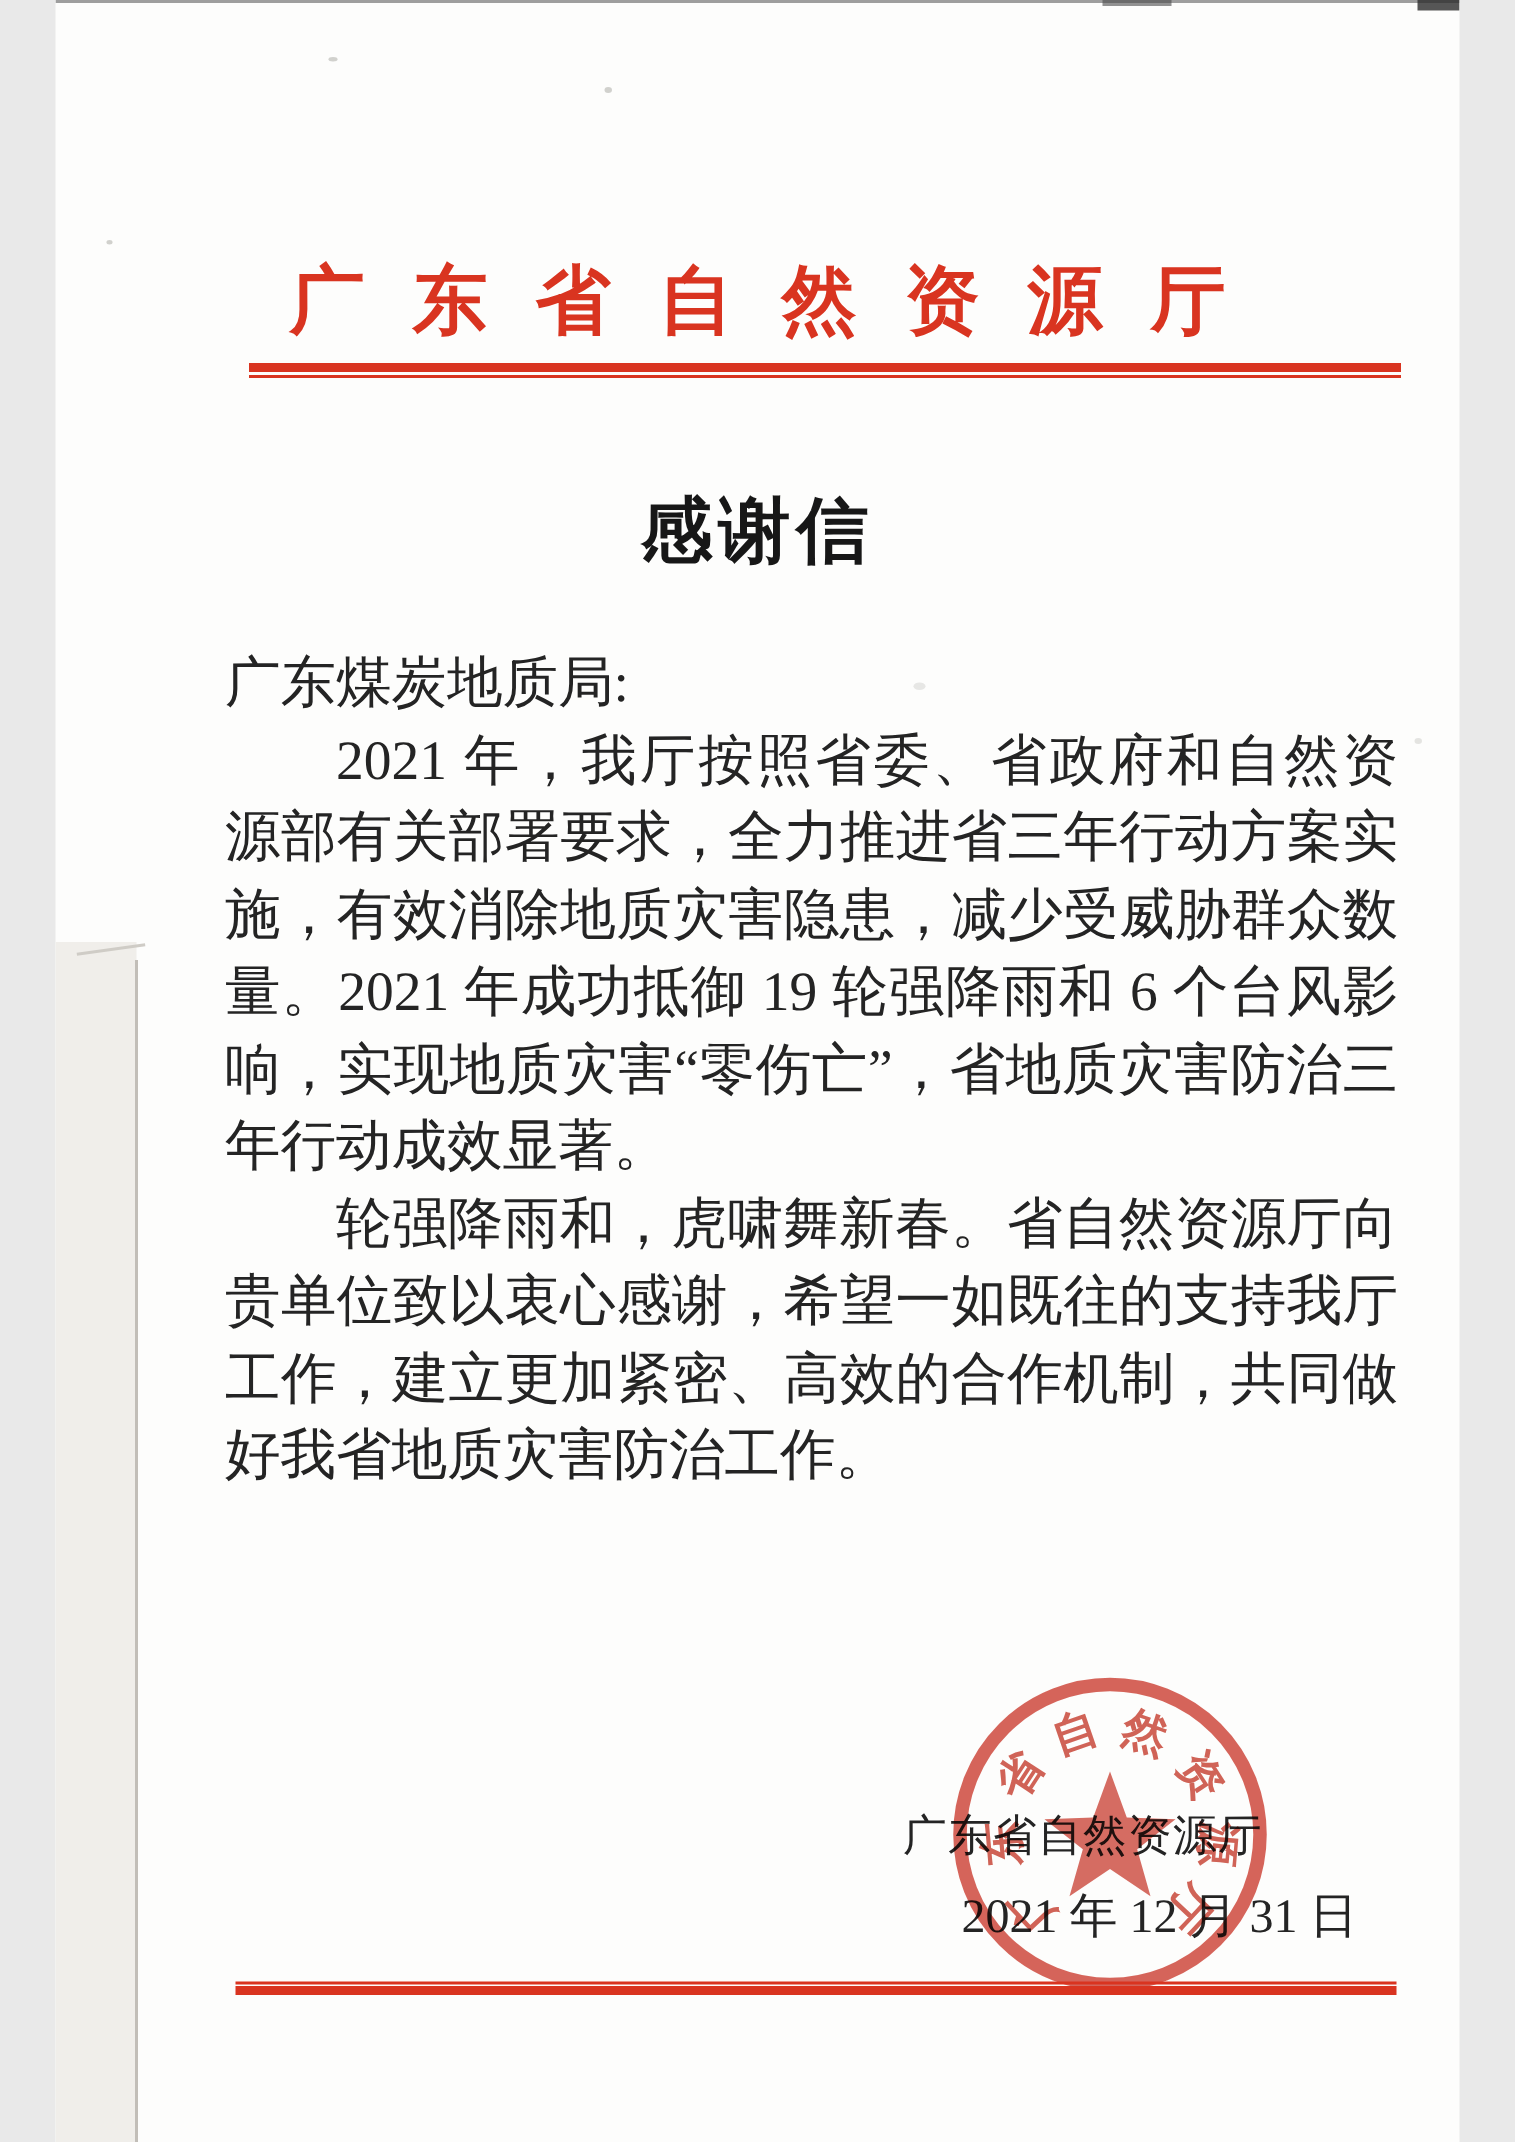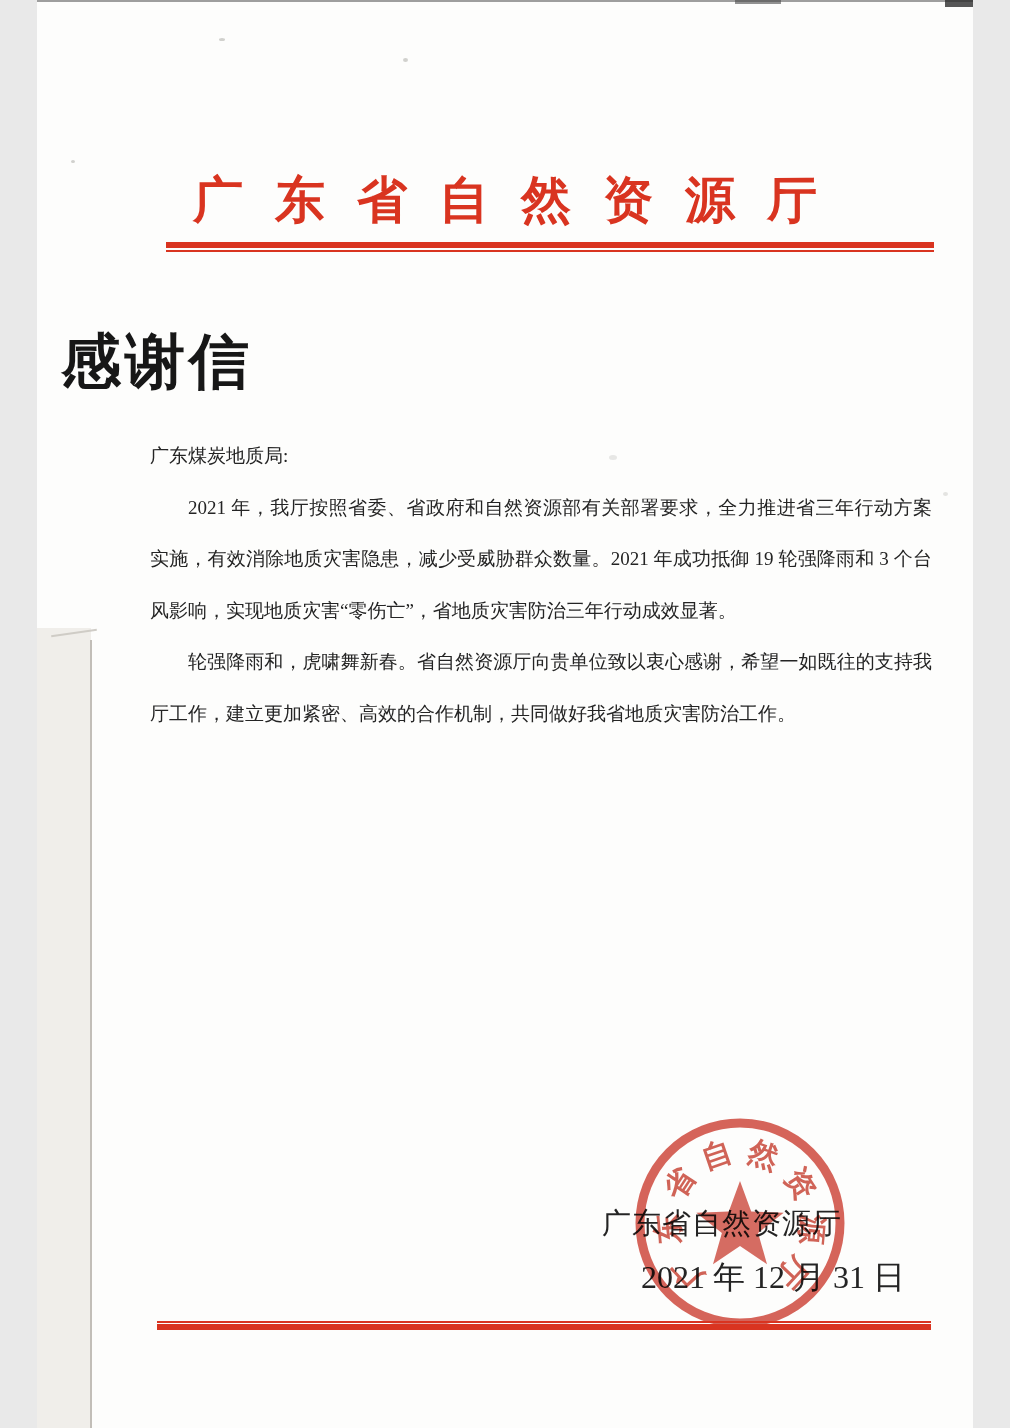--- a/index.html
+++ b/index.html
@@ -22,28 +22,28 @@
     white-space:nowrap;
   }
   .letterhead span{margin-right:-0.64em;}
   .head-rule{position:absolute;left:129px;top:242px;width:768px;}
   .head-rule .thick{height:6px;background:#d93420;}
   .head-rule .gap{height:2px;}
   .head-rule .thin{height:2px;background:#d93420;}
   
   .doc-title{
     position:absolute;top:322px;left:0;width:100%;
-    font-size:60px;font-weight:700;color:#171717;
+    text-align:center;
+    font-size:48px;font-weight:700;color:#171717;
     letter-spacing:4px;
-    padding-left:24px;
   }
   
   .body-text{
     position:absolute;left:113px;top:430px;width:782px;
-    font-size:19px;line-height:51.5px;
+    font-size:37px;line-height:51.5px;
     text-align:justify;
     color:#242424;
   }
   .salutation{margin:0 0 0 0;}
   .body-text p{margin:0;text-indent:2em;}
   
   .sig-org{
     position:absolute;left:565px;top:1204px;
     font-size:29px;letter-spacing:1px;color:#242424;white-space:nowrap;
   }
@@ -101,21 +101,21 @@
   <div class="head-rule">
     <div class="thick"></div>
       <div class="gap"></div>
       <div class="thin"></div>
   </div>
 
   <div class="doc-title">感谢信</div>
 
   <div class="body-text">
     <div class="salutation">广东煤炭地质局:</div>
-    <p>2021 年，我厅按照省委、省政府和自然资源部有关部署要求，全力推进省三年行动方案实施，有效消除地质灾害隐患，减少受威胁群众数量。2021 年成功抵御 19 轮强降雨和 3 个台风影响，实现地质灾害“零伤亡”，省地质灾害防治三年行动成效显著。</p>
+    <p>2021 年，我厅按照省委、省政府和自然资源部有关部署要求，全力推进省三年行动方案实施，有效消除地质灾害隐患，减少受威胁群众数量。2021 年成功抵御 19 轮强降雨和 6 个台风影响，实现地质灾害“零伤亡”，省地质灾害防治三年行动成效显著。</p>
     <p>轮强降雨和，虎啸舞新春。省自然资源厅向贵单位致以衷心感谢，希望一如既往的支持我厅工作，建立更加紧密、高效的合作机制，共同做好我省地质灾害防治工作。</p>
   </div>
 
   <div class="sig-org">广东省自然资源厅</div>
   <div class="sig-date">2021 年 12 月 31 日</div>
 
   <svg class="seal" viewBox="-115 -115 230 230" xmlns="http://www.w3.org/2000/svg">
     <circle cx="0" cy="0" r="100" fill="none" stroke="#cf463a" stroke-width="9" opacity="0.9"></circle>
     <polygon opacity="0.85" fill="#cc4437" points="0,-42 11.2,-11.4 43.7,-10.2 18.1,9.9 27,41.2 0,23 -27,41.2 -18.1,9.9 -43.7,-10.2 -11.2,-11.4"></polygon>
     <g fill="#c94536" font-size="30" font-weight="700" text-anchor="middle" opacity="0.9">

